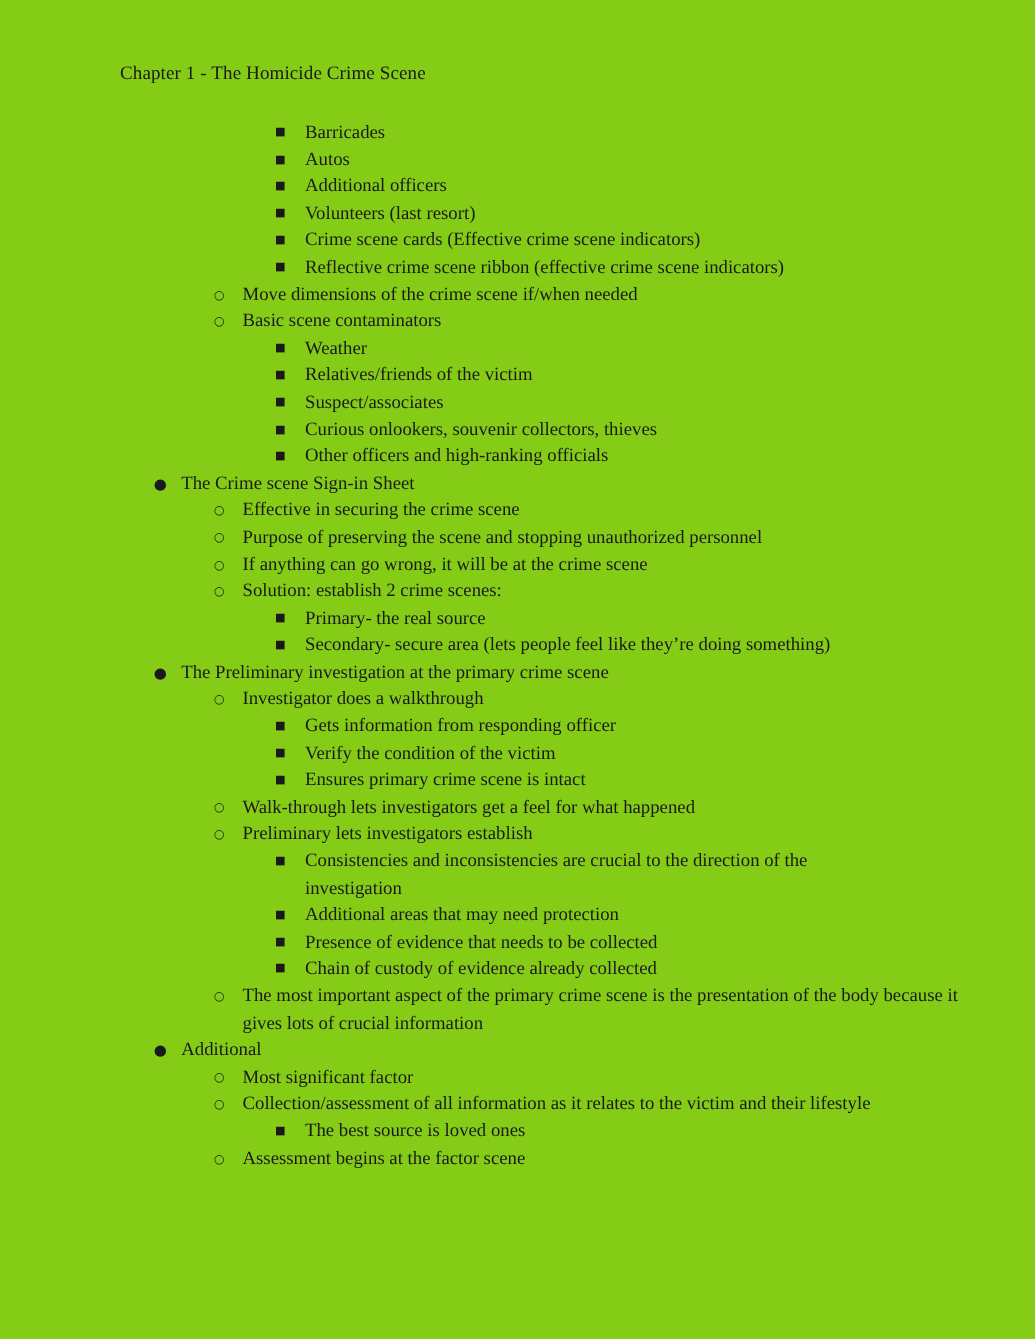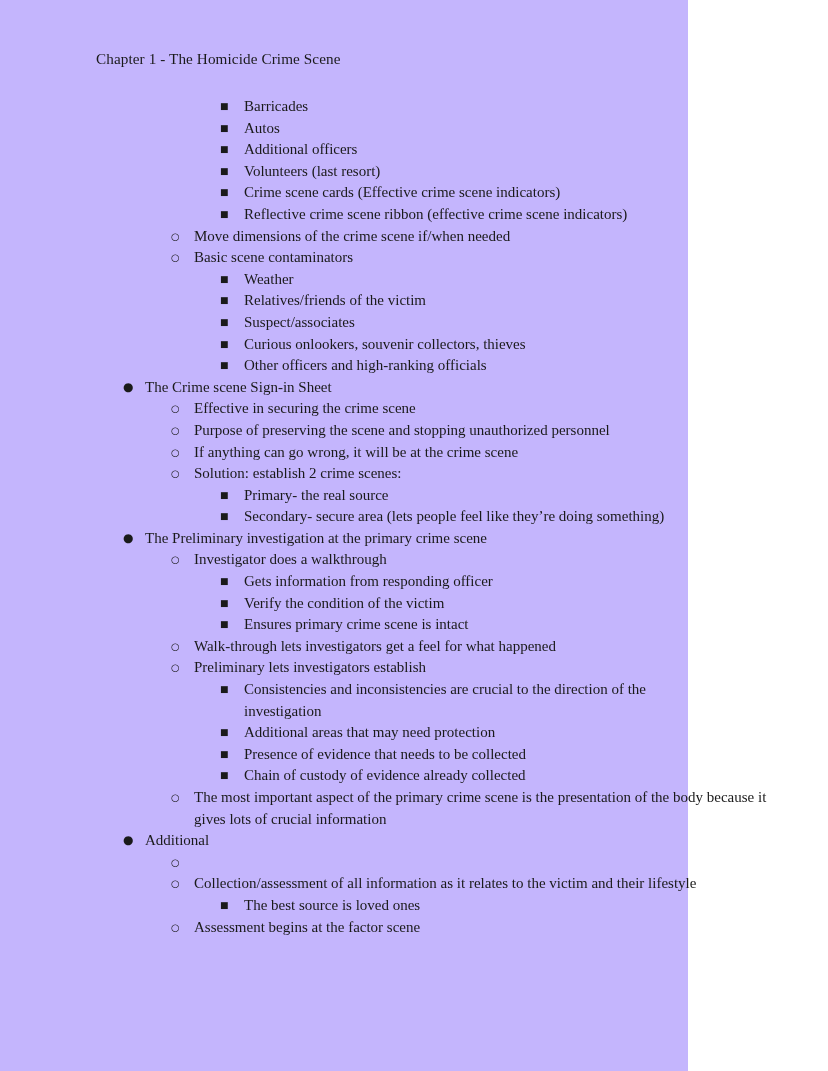--- a/index.html
+++ b/index.html
@@ -15,23 +15,23 @@
     overflow: hidden;
     font-family: "Liberation Serif", "DejaVu Serif", serif;
     color: #1a1a1a;
     -webkit-font-smoothing: antialiased;
   }
 
   .page {
     position: absolute;
     left: 0;
     top: 0;
-    width: 688px;
+    width: 828px;
     height: 1071px;
-    background: #c4b5fd;
+    background: #84cc16;
   }
 
   .doc-title {
     position: absolute;
     left: 96px;
     top: 48px;
     font-size: 15.2px;
     line-height: 21px;
     letter-spacing: 0.1px;
     white-space: nowrap;
@@ -229,20 +229,21 @@
       <div class="row lvl2">
         <span class="bullet">○</span>
         <span class="txt">The most important aspect of the primary crime scene is the presentation of the body because it gives lots of crucial information</span>
       </div>
       <div class="row lvl1">
         <span class="bullet">●</span>
         <span class="txt">Additional</span>
       </div>
       <div class="row lvl2">
         <span class="bullet">○</span>
+        <span class="txt">Most significant factor</span>
       </div>
       <div class="row lvl2">
         <span class="bullet">○</span>
         <span class="txt">Collection/assessment of all information as it relates to the victim and their lifestyle</span>
       </div>
       <div class="row lvl3">
         <span class="bullet">■</span>
         <span class="txt">The best source is loved ones</span>
       </div>
       <div class="row lvl2">

